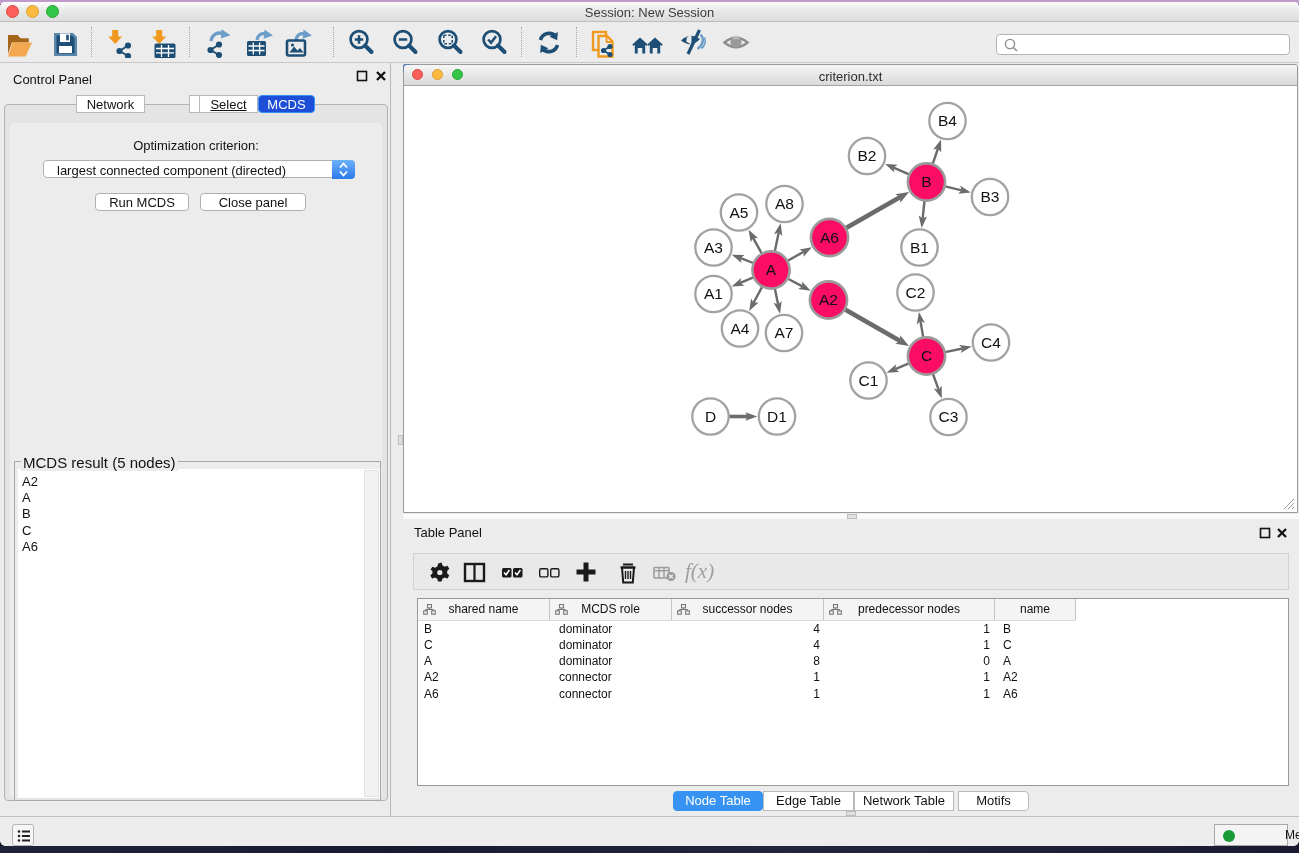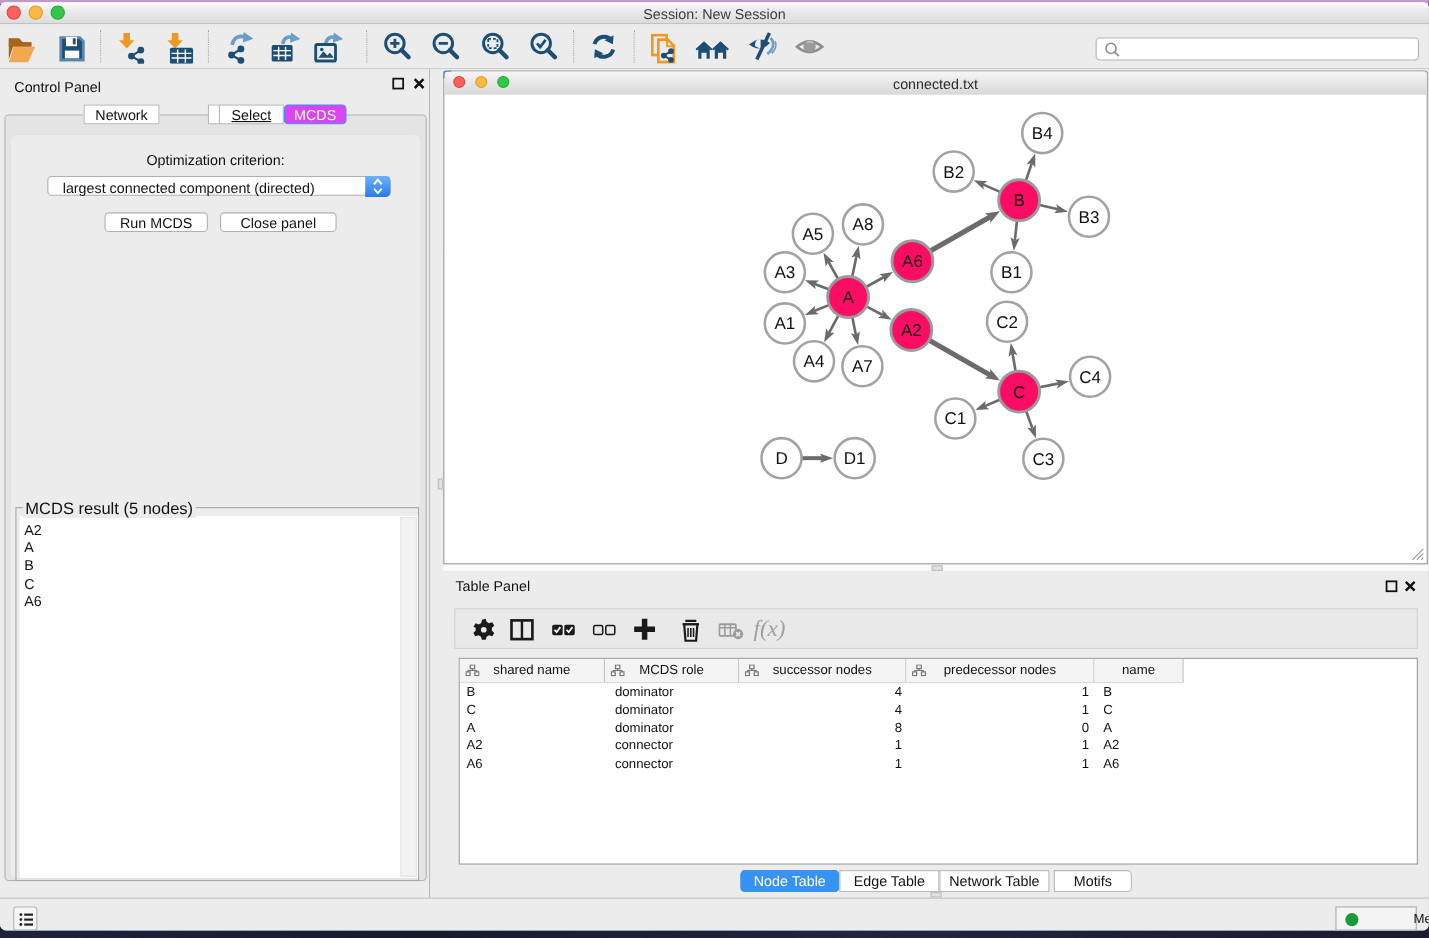--- a/index.html
+++ b/index.html
@@ -28,21 +28,21 @@
 #searchbox { position:absolute; left:996px; top:12px; width:294px; height:21px;
   background:#fff; border:1px solid #b4b4b4; border-radius:4px; }
 
 #main { position:absolute; left:0; top:61px; width:1299px; height:755px; background:#ececec; }
 
 #cp-title { position:absolute; left:13px; top:9px; font-size:13px; color:#111; }
 .wbtn { position:absolute; font-size:12px; color:#111; }
 #cp-tabs { position:absolute; left:76px; top:32px; height:19px; }
 .tab { position:absolute; top:0; height:18px; background:#fff; border:1px solid #b9b9b9;
   font-size:13px; color:#111; text-align:center; line-height:17px; }
-.tab.sel { background:#d946ef; color:#fff; border-color:#3693f2; }
+.tab.sel { background:#1d4ed8; color:#fff; border-color:#3693f2; }
 #cp-pane { position:absolute; left:4px; top:41px; width:384px; height:697px;
   background:#e4e4e4; border:1px solid #b2b2b2; border-radius:4px; }
 #mcds-pane { position:absolute; left:5px; top:18px; width:372px; height:675px;
   background:#ececec; border-radius:5px; }
 #opt-label { position:absolute; left:0; width:100%; top:15px; text-align:center; font-size:13px; color:#111; }
 #dropdown { position:absolute; left:33px; top:37px; width:312px; height:18px;
   background:#fff; border:1px solid #b0b0b0; border-radius:4px; }
 #dropdown .dtext { position:absolute; left:13px; top:2px; font-size:13px; color:#111; }
 #dropdown .spin { position:absolute; right:-1px; top:-1px; width:23px; height:19px;
   background:linear-gradient(#6db1fb,#2a7ae8); border-radius:0 4px 4px 0; }
@@ -284,21 +284,21 @@
     <div id="cp-border"></div>
 
     <div id="netwin">
       <svg width="10" height="10" style="position:absolute;left:-1px;top:-1px">
           <path d="M0 8 V2 Q0 0 2 0 H8 Z" fill="#5a7fb4"></path>
         </svg>
       <div class="nt-bar">
         <div class="tl tl1"></div>
           <div class="tl tl2"></div>
           <div class="tl tl3"></div>
-        <div class="title">connected.txt</div>
+        <div class="title">criterion.txt</div>
       </div>
       <svg width="12" height="12" style="position:absolute; right:2px; bottom:2px;">
         <path d="M11 1 L1 11 M11 5 L5 11 M11 9 L9 11" stroke="#9a9a9a" stroke-width="1"></path>
       </svg>
     </div>
     <svg width="894" height="426" style="position:absolute;left:404px;top:23px">
 <line x1="357.7" y1="167.3" x2="349.1" y2="151.9" stroke="#6b6b6b" stroke-width="2.4"></line>
 <polygon points="344.6,143.7 354.1,152.2 349.1,151.9 346.7,156.2" fill="#6b6b6b"></polygon>
 <line x1="370.8" y1="165.3" x2="374.7" y2="146.5" stroke="#6b6b6b" stroke-width="2.4"></line>
 <polygon points="376.6,137.3 378.3,149.9 374.7,146.5 370.0,148.2" fill="#6b6b6b"></polygon>

